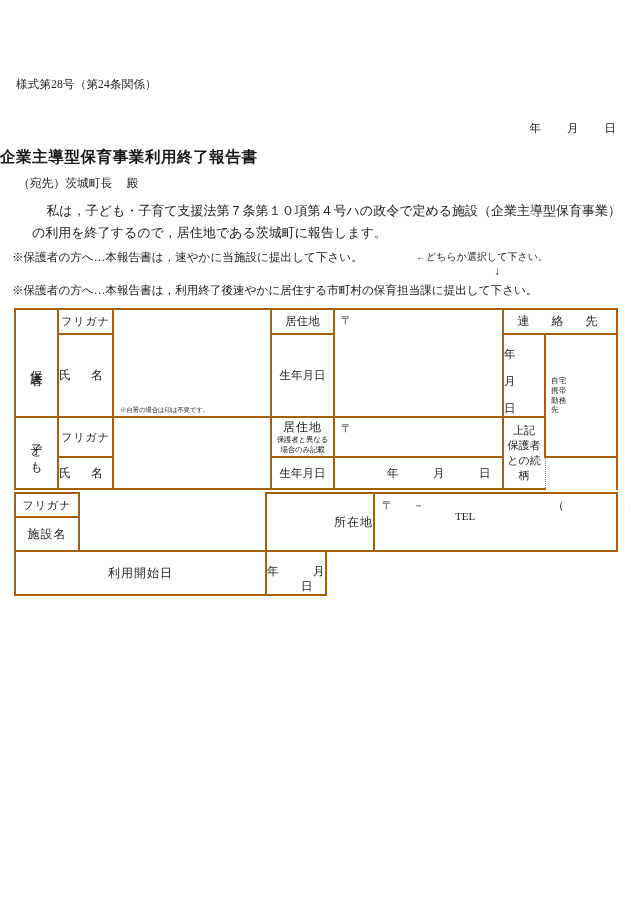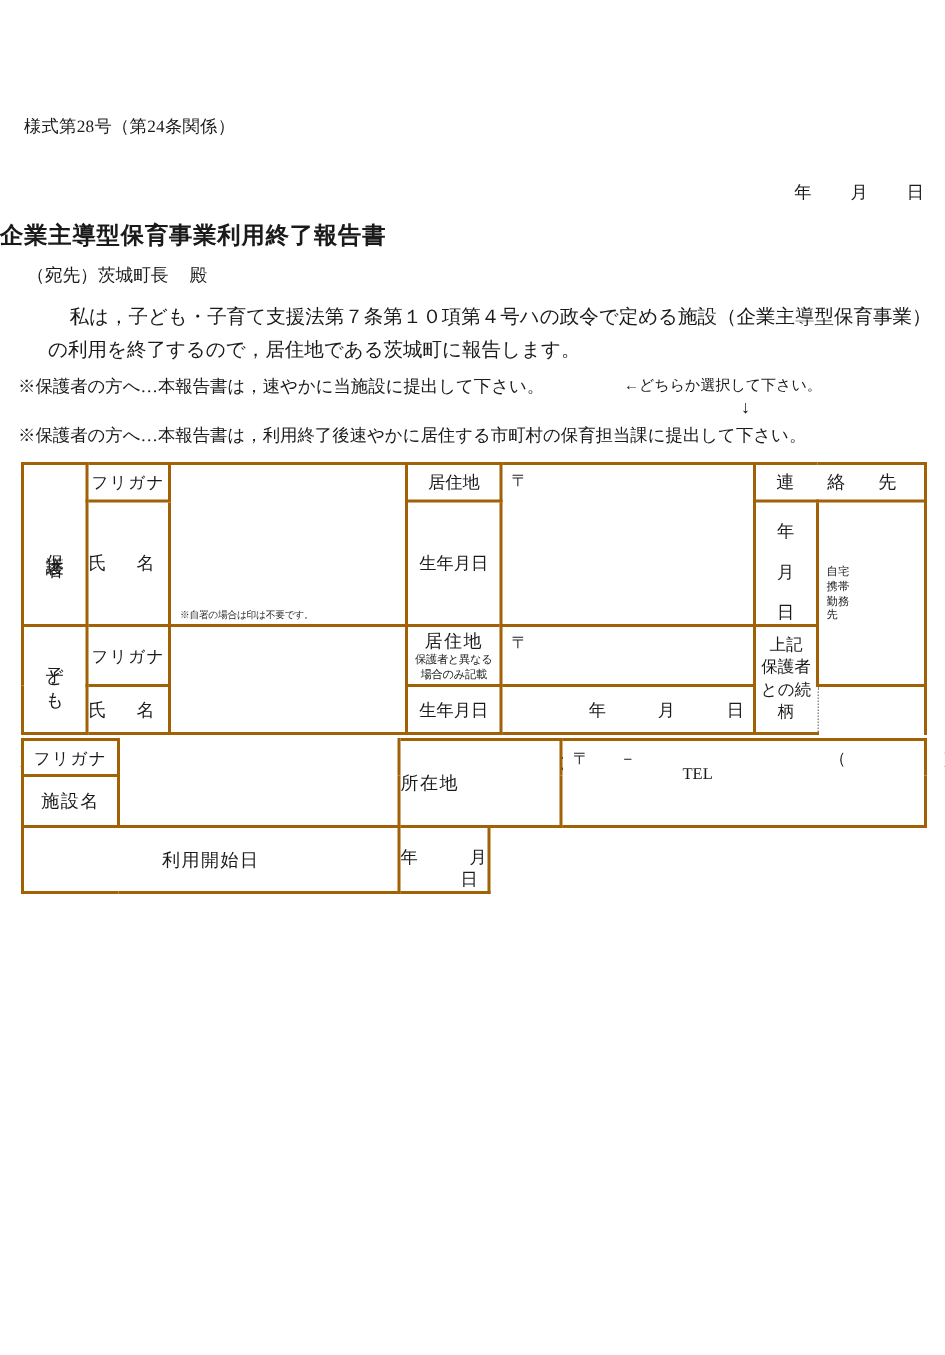--- a/index.html
+++ b/index.html
@@ -127,21 +127,21 @@
     letter-spacing: -.2px;
   }
 
   .addr-cell { position: relative; }
   .postal {
     position: absolute;
     left: 6px; top: 3px;
     font-size: 11px;
   }
 
-  .ymd { text-align: center; letter-spacing: .5px; }
+  .ymd { text-align: left; letter-spacing: .5px; }
   .ymd .s { display: inline-block; width: 34px; }
   .ymd .lead { display: inline-block; width: 52px; }
 
   .sub-label { text-align: center; background: #dedede; line-height: 1.25; }
   .sub-label .main { font-size: 12px; letter-spacing: 1px; }
   .sub-label .small { font-size: 7.5px; display: block; letter-spacing: -.2px; }
 
   .contact-hdr { background: #dedede; text-align: center; font-size: 12px; letter-spacing: 5px; }
 
   .contact-list {
@@ -169,21 +169,21 @@
     font-weight: bold;
     white-space: nowrap;
     margin-top: 28px;
   }
 
   #facility-table { left: 14px; top: 492px; width: 602px; }
 
   .fac-furi { text-align: center; background: #dedede; font-size: 11px; letter-spacing: 1px; }
   .fac-name { text-align: center; background: #dedede; font-size: 12px; letter-spacing: 1px; }
 
-  .loc-label { text-align: left; background: #dedede; font-size: 12px; letter-spacing: 1px; }
+  .loc-label { text-align: right; background: #dedede; font-size: 12px; letter-spacing: 1px; }
 
   .loc-value { position: relative; font-size: 11px; }
   .loc-value .pm { position: absolute; left: 7px;  top: 4px; }
   .loc-value .dash { position: absolute; left: 38px; top: 4px; }
   .loc-value .tel { position: absolute; left: 80px; top: 4px; margin-top: 12px; }
   .loc-value .paren { position: absolute; left: 178px; top: 4px; letter-spacing: 14px; }
 
   .start-label { text-align: center; background: #dedede; font-size: 12px; letter-spacing: 1px; }
 </style>
 </head>

